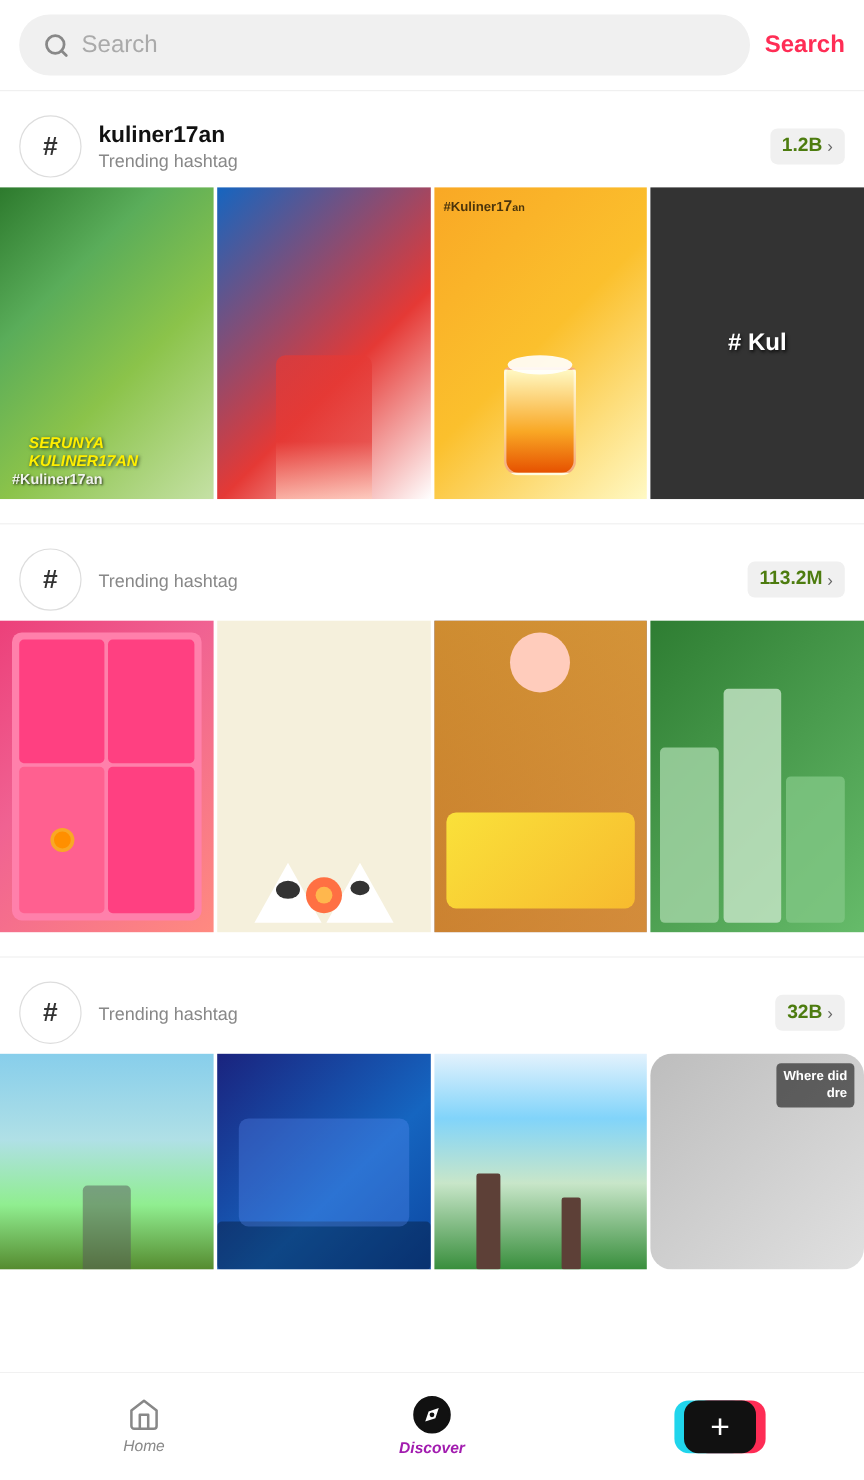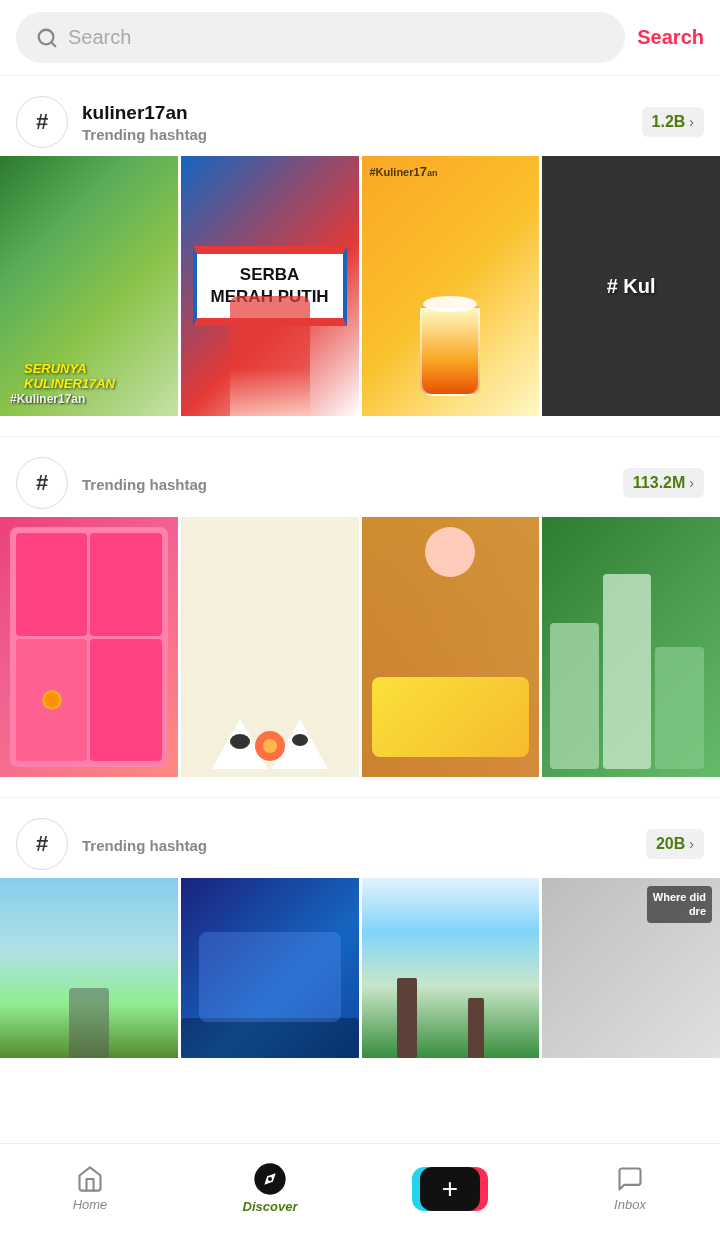--- a/index.html
+++ b/index.html
@@ -82,21 +82,20 @@
     }
     .hashtag-name {
       font-size: 19px;
       font-weight: 700;
       color: #111;
     }
     .hashtag-sub {
       font-size: 15px;
       color: #888;
       margin-top: 2px;
-      font-weight: bold;
     }
     .hashtag-count {
       display: flex;
       align-items: center;
       gap: 4px;
       background: #f0f0f0;
       border-radius: 6px;
       padding: 6px 10px;
     }
     .count-text {
@@ -153,20 +152,21 @@
       background: linear-gradient(180deg, #87ceeb 0%, #b0e0e6 50%, #90ee90 100%);
     }
     .img-long2 {
       background: linear-gradient(135deg, #1a237e 0%, #3949ab 50%, #283593 100%);
     }
     .img-long3 {
       background: linear-gradient(180deg, #a5d6a7 0%, #c8e6c9 50%, #e8f5e9 100%);
     }
     .img-long4 {
       background: linear-gradient(135deg, #e0e0e0 0%, #bdbdbd 100%);
+      border-radius: 18px;
     }
 
     .grid-img-inner {
       width: 100%;
       height: 100%;
       display: flex;
       align-items: flex-end;
       padding: 24px;
     }
     .overlay-text {
@@ -219,21 +219,21 @@
       gap: 4px;
       cursor: pointer;
       min-width: 80px;
     }
     .nav-label {
       font-size: 13px;
       color: #888;
       font-style: italic;
     }
     .nav-label.active {
-      color: #4d7c0f;
+      color: #a21caf;
       font-weight: 600;
     }
     .add-button-wrapper {
       position: relative;
     }
     .add-button {
       width: 68px;
       height: 50px;
       position: relative;
       display: flex;
@@ -314,23 +314,20 @@
     <div class="image-grid">
 
       <div class="grid-img food-img-person" style="position:relative;">
         <div class="grid-img-inner">
           <span class="overlay-text yellow">SERUNYA<br>KULINER17AN</span>
         </div>
         <div class="overlay-hashtag" style="bottom:10px;top:auto;left:10px;font-size:12px;">#Kuliner17an</div>
       </div>
 
       <div class="grid-img img-food2" style="position:relative;display:flex;align-items:center;justify-content:center;">
-        <div style="background:#fff;border:4px solid #1565c0;border-top:8px solid #e53935;border-bottom:8px solid #e53935;padding:10px 14px;text-align:center;font-weight:900;font-size:17px;color:#111;line-height:1.3;">
-          SERBA<br>MERAH PUTIH
-        </div>
 
         <div style="position:absolute;bottom:0;left:50%;transform:translateX(-50%);width:80px;height:120px;background:linear-gradient(180deg,#e53935 0%,#e53935 60%,#ffccbc 100%);border-radius:8px 8px 0 0;opacity:0.7;"></div>
       </div>
 
       <div class="grid-img img-food3" style="position:relative;">
         <div style="position:absolute;top:8px;left:8px;color:rgba(0,0,0,0.7);font-size:11px;font-weight:700;">#Kuliner1<span style="font-weight:900;font-size:13px;">7</span><span style="font-size:9px">an</span></div>
 
         <div style="position:absolute;bottom:20px;left:50%;transform:translateX(-50%);width:60px;height:90px;background:linear-gradient(180deg,#fff9c4 0%,#f9a825 60%,#e65100 100%);border-radius:4px 4px 12px 12px;border:2px solid rgba(255,255,255,0.5);">
           <div style="position:absolute;top:-12px;left:50%;transform:translateX(-50%);width:54px;height:16px;background:#fff;border-radius:50%;opacity:0.9;"></div>
         </div>
@@ -406,21 +403,21 @@
 
   <div class="trending-section" style="border-bottom:none;">
     <div class="hashtag-header">
       <div class="hashtag-icon-circle">
         <span class="hashtag-symbol">#</span>
       </div>
       <div class="hashtag-info">
         <div class="hashtag-sub">Trending hashtag</div>
       </div>
       <div class="hashtag-count">
-        <span class="count-text">20B</span>
+        <span class="count-text">32B</span>
         <span class="chevron">›</span>
       </div>
     </div>
     <div class="image-grid" style="height:180px;">
 
       <div class="grid-img img-long1" style="position:relative;background:linear-gradient(180deg,#87ceeb 0%,#b0e0e6 40%,#90ee90 70%,#558b2f 100%);">
         <div style="position:absolute;bottom:0;left:50%;transform:translateX(-50%);width:40px;height:70px;background:#555;border-radius:4px 4px 0 0;opacity:0.5;"></div>
       </div>
 
       <div class="grid-img img-long2" style="position:relative;background:linear-gradient(135deg,#1a237e 0%,#1565c0 60%,#0d47a1 100%);">
@@ -462,21 +459,15 @@
 
   <div class="nav-item add-button-wrapper">
     <div class="add-button">
       <div class="add-bg-cyan"></div>
       <div class="add-bg-pink"></div>
       <div class="add-bg-black"></div>
       <span class="add-plus">+</span>
     </div>
   </div>
 
-  <div class="nav-item">
-    <svg width="28" height="28" viewBox="0 0 24 24" fill="none" stroke="#888" stroke-width="1.8" stroke-linecap="round" stroke-linejoin="round">
-      <path d="M21 15a2 2 0 0 1-2 2H7l-4 4V5a2 2 0 0 1 2-2h14a2 2 0 0 1 2 2z"></path>
-    </svg>
-    <span class="nav-label">Inbox</span>
-  </div>
 
 
 </nav>
 
 </body></html>

